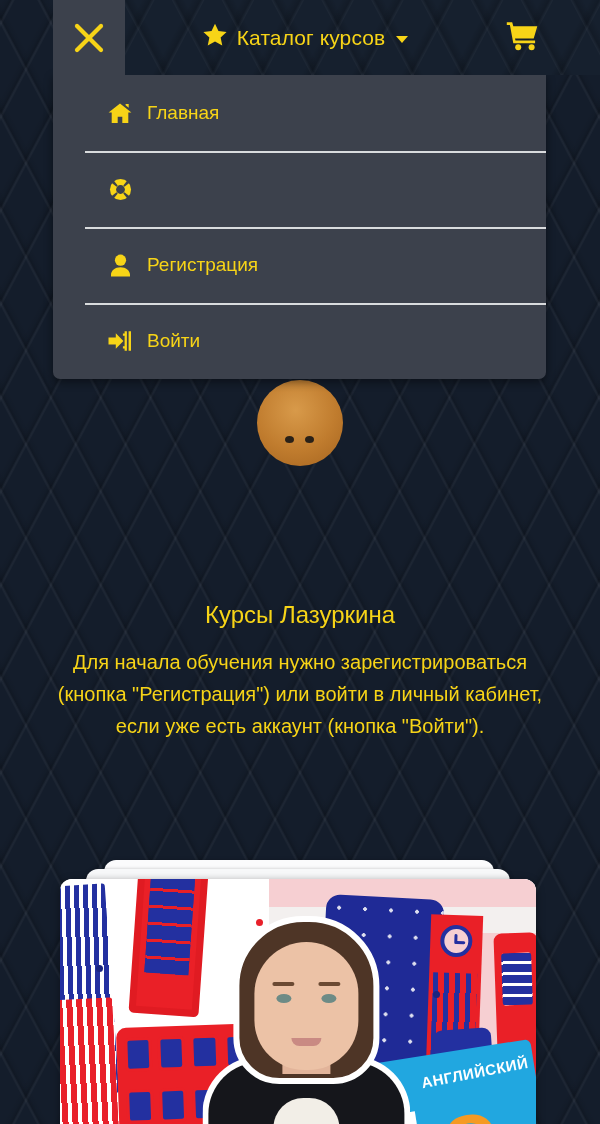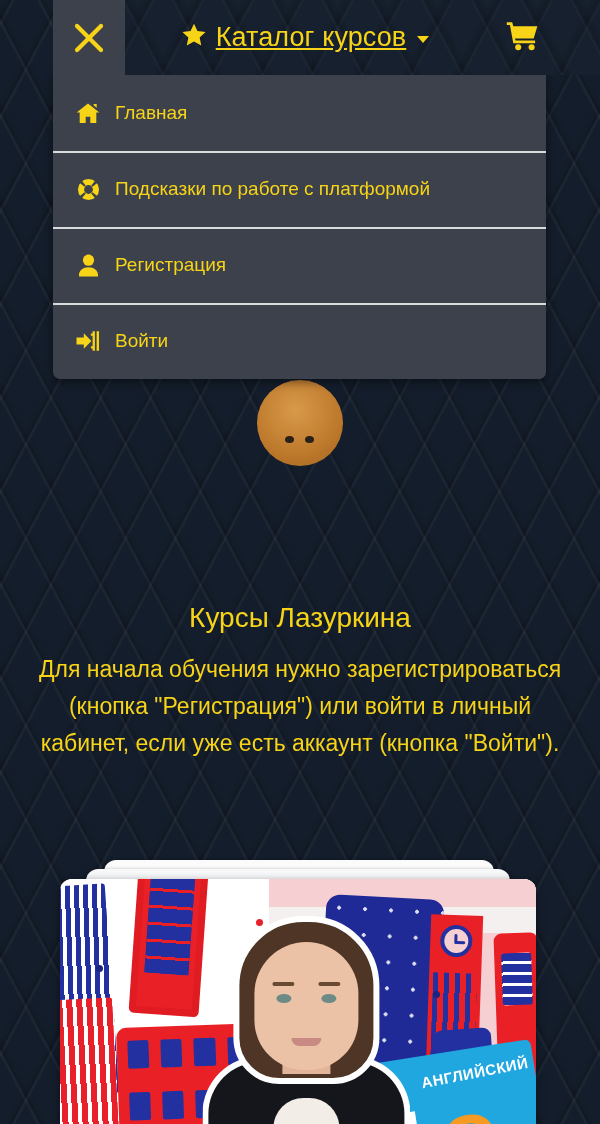--- a/index.html
+++ b/index.html
@@ -93,24 +93,23 @@
     height: 75px;
     display: flex;
     align-items: center;
     justify-content: center;
     gap: 9px;
     cursor: pointer;
   }
 
   .catalog-label {
     color: #f7d417;
-    font-size: 27px;
+    font-size: 21px;
     letter-spacing: 0.1px;
     white-space: nowrap;
-    text-decoration: underline;
   }
 
   .caret {
     width: 0; height: 0;
     border-left: 6px solid transparent;
     border-right: 6px solid transparent;
     border-top: 7px solid #f7d417;
     margin-left: 2px;
     margin-top: 3px;
   }
@@ -132,20 +131,21 @@
     position: absolute;
     top: 75px;
     left: 53px;
     width: 493px;
     background-color: #3c414c;
     border-bottom-left-radius: 7px;
     border-bottom-right-radius: 7px;
     z-index: 15;
     box-shadow: 0 3px 10px rgba(0,0,0,0.45);
     overflow: hidden;
+    padding-left: 32px;
   }
 
   .menu-item {
     height: 76px;
     display: flex;
     align-items: center;
     padding-left: 22px;
     gap: 14px;
     cursor: pointer;
     position: relative;
@@ -203,29 +203,29 @@
     top: 600px;
     left: 0;
     width: 600px;
     text-align: center;
     z-index: 4;
     padding: 0 36px;
   }
 
   .hero-title {
     color: #f7d417;
-    font-size: 28px;
+    font-size: 24px;
     font-weight: normal;
     line-height: 1.25;
     margin-bottom: 16px;
   }
 
   .hero-text {
     color: #f7d417;
-    font-size: 23px;
+    font-size: 20px;
     line-height: 1.6;
   }
 
   
   .card-stack {
     position: absolute;
     top: 860px;
     left: 60px;
     width: 476px;
     height: 300px;
@@ -667,21 +667,20 @@
     <span class="menu-icon">
       <svg width="23" height="23" viewBox="0 0 24 24">
         <circle cx="12" cy="12" r="11" fill="#f7d417"></circle>
         <circle cx="12" cy="12" r="4.6" fill="#3c414c"></circle>
         <path fill="#3c414c" d="M2.6 4.9 7.9 9.1 9.1 7.9 4.9 2.6z"></path>
         <path fill="#3c414c" d="M21.4 4.9 16.1 9.1 14.9 7.9 19.1 2.6z"></path>
         <path fill="#3c414c" d="M2.6 19.1 7.9 14.9 9.1 16.1 4.9 21.4z"></path>
         <path fill="#3c414c" d="M21.4 19.1 16.1 14.9 14.9 16.1 19.1 21.4z"></path>
       </svg>
     </span>
-    <span class="menu-label">Подсказки по работе с платформой</span>
   </div>
 
 
   <div class="menu-item">
     <span class="menu-icon">
       <svg width="21" height="23" viewBox="0 0 20 23">
         <circle cx="10" cy="6.2" r="5.6" fill="#f7d417"></circle>
         <path fill="#f7d417" d="M10 13.2c5.5 0 9.5 3.4 9.5 7.6v1.6H0.5v-1.6c0-4.2 4-7.6 9.5-7.6z"></path>
       </svg>
     </span>

